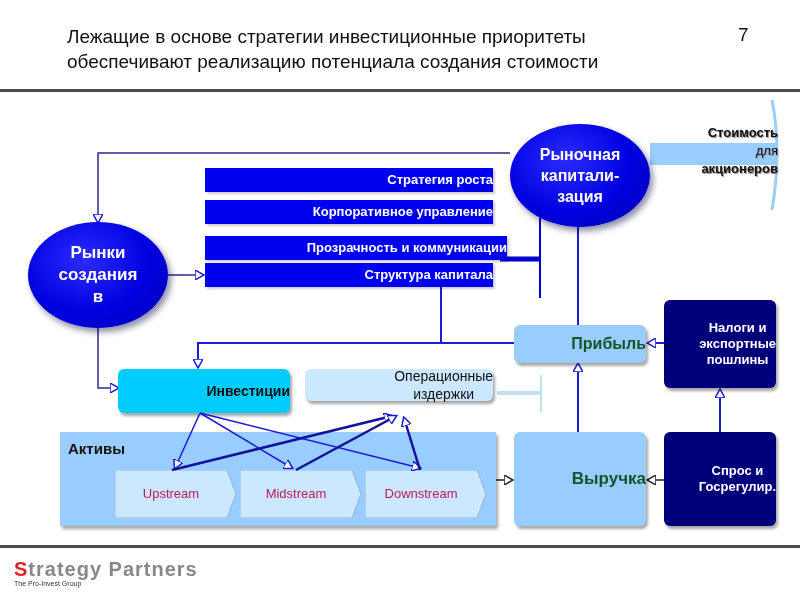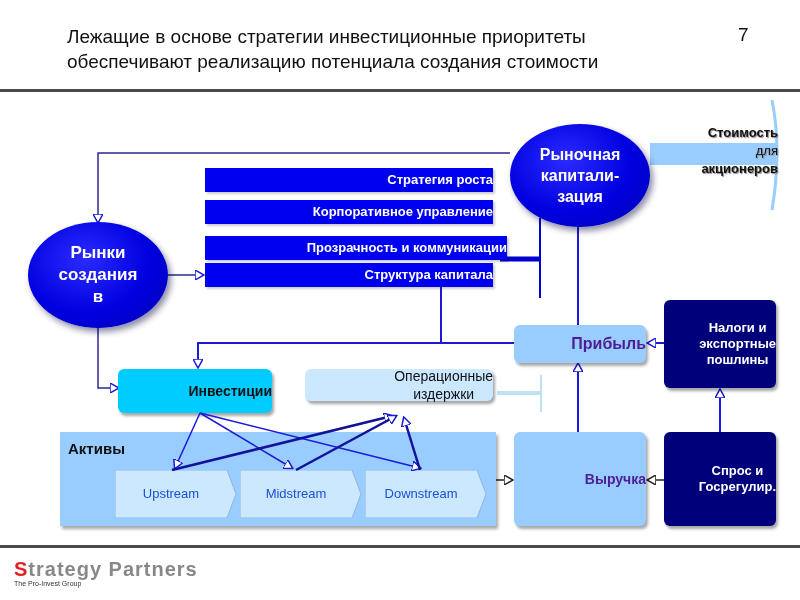--- a/index.html
+++ b/index.html
@@ -12,31 +12,31 @@
   .rule-bottom { top:545px; }
   svg.wires { position:absolute; left:0; top:0; }
   .ellipse { position:absolute; border-radius:50%; background:radial-gradient(ellipse at 40% 35%, #2b2bff 0%, #0000e0 55%, #0000b0 100%);
              color:#fff; font-weight:bold; text-align:center; display:flex; align-items:center; justify-content:center;
              box-shadow:3px 4px 6px rgba(0,0,60,0.45); }
   .ellipse span { display:block; }
   .strip { position:absolute; left:205px; width:288px; height:24px; background:#0000f0; color:#fff; font-weight:bold;
            font-size:13px; text-align:right; line-height:24px; box-shadow:2px 2px 2px rgba(0,0,0,0.2); }
   .box { position:absolute; display:flex; align-items:center; justify-content:flex-end; text-align:center;
          border-radius:6px; box-shadow:2px 3px 3px rgba(0,0,0,0.35); }
-  .light { background:#99ccff; color:#4c1d95; font-weight:bold; }
+  .light { background:#99ccff; color:#14532d; font-weight:bold; }
   .dark { background:#00007a; color:#fff; font-weight:bold; font-size:13px; line-height:16px; }
   .cyan { background:#00ccff; color:#111; font-weight:bold; font-size:14px; }
   .pale { background:#cce8ff; color:#111; font-size:14px; line-height:18px; }
   .assets { position:absolute; left:60px; top:432px; width:436px; height:94px; background:#99ccff;
             box-shadow:2px 3px 3px rgba(0,0,0,0.35); }
   .assets-label { position:absolute; left:68px; top:440px; font-weight:bold; font-size:15px; color:#111; }
   .chev { position:absolute; top:470px; height:48px; width:122px; }
   .chev svg { position:absolute; left:0; top:0; }
   .chev span { position:absolute; left:0; top:0; width:112px; height:56px; line-height:48px; text-align:center;
-               font-size:13px; color:#1d4ed8; }
+               font-size:13px; color:#be185d; }
   .shareholder { position:absolute; left:672px; top:124px; width:106px; text-align:right; font-weight:bold;
                  font-size:13px; line-height:18px; color:#111; text-shadow:1px 1px 1px #888; }
   .logo { position:absolute; left:14px; top:558px; font-size:20px; font-weight:bold; letter-spacing:1px; color:#888; }
   .logo .s { color:#e02020; }
   .logo-sub { position:absolute; left:14px; top:580px; font-size:7px; color:#333; }
 </style>
 </head>
 <body>
 
 <div class="title">
@@ -107,40 +107,40 @@
   <div>Стоимость</div>
   <div style="font-weight:normal;">для</div>
   <div>акционеров</div>
 </div>
 
 <div class="strip" style="top:168px;">Стратегия роста</div>
 <div class="strip" style="top:200px;">Корпоративное управление</div>
 <div class="strip" style="top:236px;padding-left:14px;">Прозрачность и коммуникации</div>
 <div class="strip" style="top:263px;">Структура капитала</div>
 
-<div class="box cyan" style="left:118px;top:369px;width:154px;height:44px;">
+<div class="box cyan" style="left:118px;top:369px;width:172px;height:44px;">
   <span>Инвестиции</span>
 </div>
 <div class="box pale" style="left:305px;top:369px;width:188px;height:32px;">
   <div>
     <div>Операционные</div>
     <div>издержки</div>
   </div>
 </div>
 <div class="box light" style="left:514px;top:325px;width:132px;height:38px;font-size:16px;">
   <span>Прибыль</span>
 </div>
 <div class="box dark" style="left:664px;top:300px;width:112px;height:88px;">
   <div>
     <div>Налоги и</div>
     <div>экспортные</div>
     <div>пошлины</div>
   </div>
 </div>
-<div class="box light" style="left:514px;top:432px;width:132px;height:94px;font-size:14px;">
+<div class="box light" style="left:514px;top:432px;width:132px;height:94px;font-size:17px;">
   <span>Выручка</span>
 </div>
 <div class="box dark" style="left:664px;top:432px;width:112px;height:94px;">
   <div>
     <div>Спрос и</div>
     <div>Госрегулир.</div>
   </div>
 </div>
 
 <div class="assets"></div>

